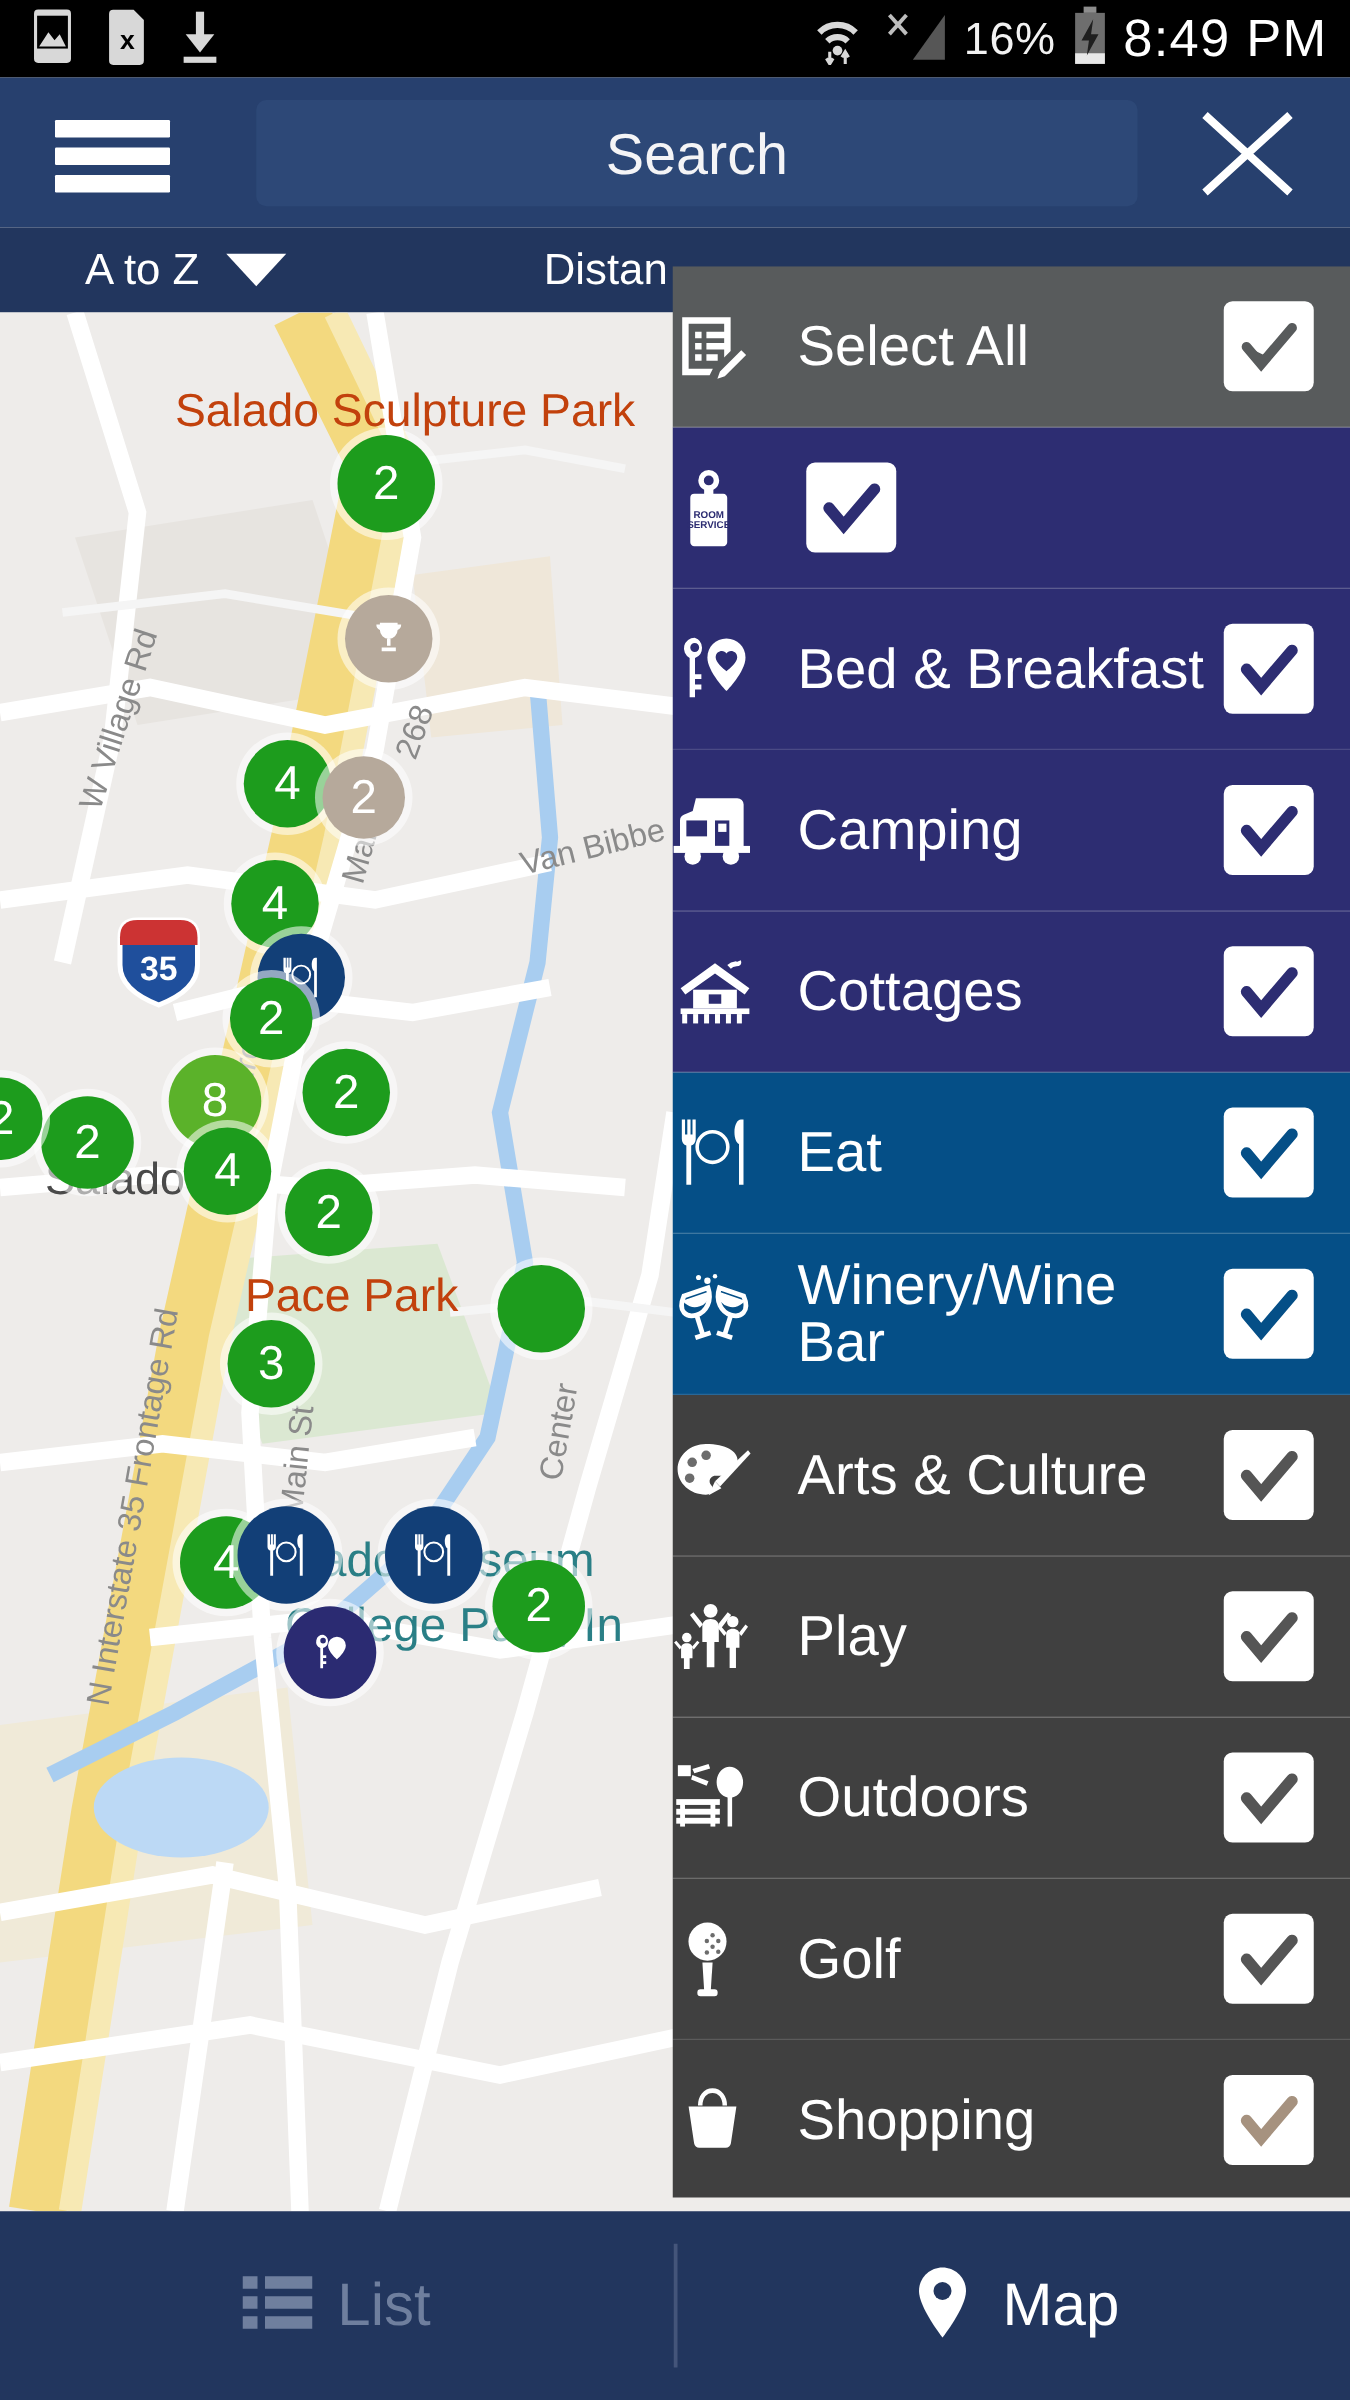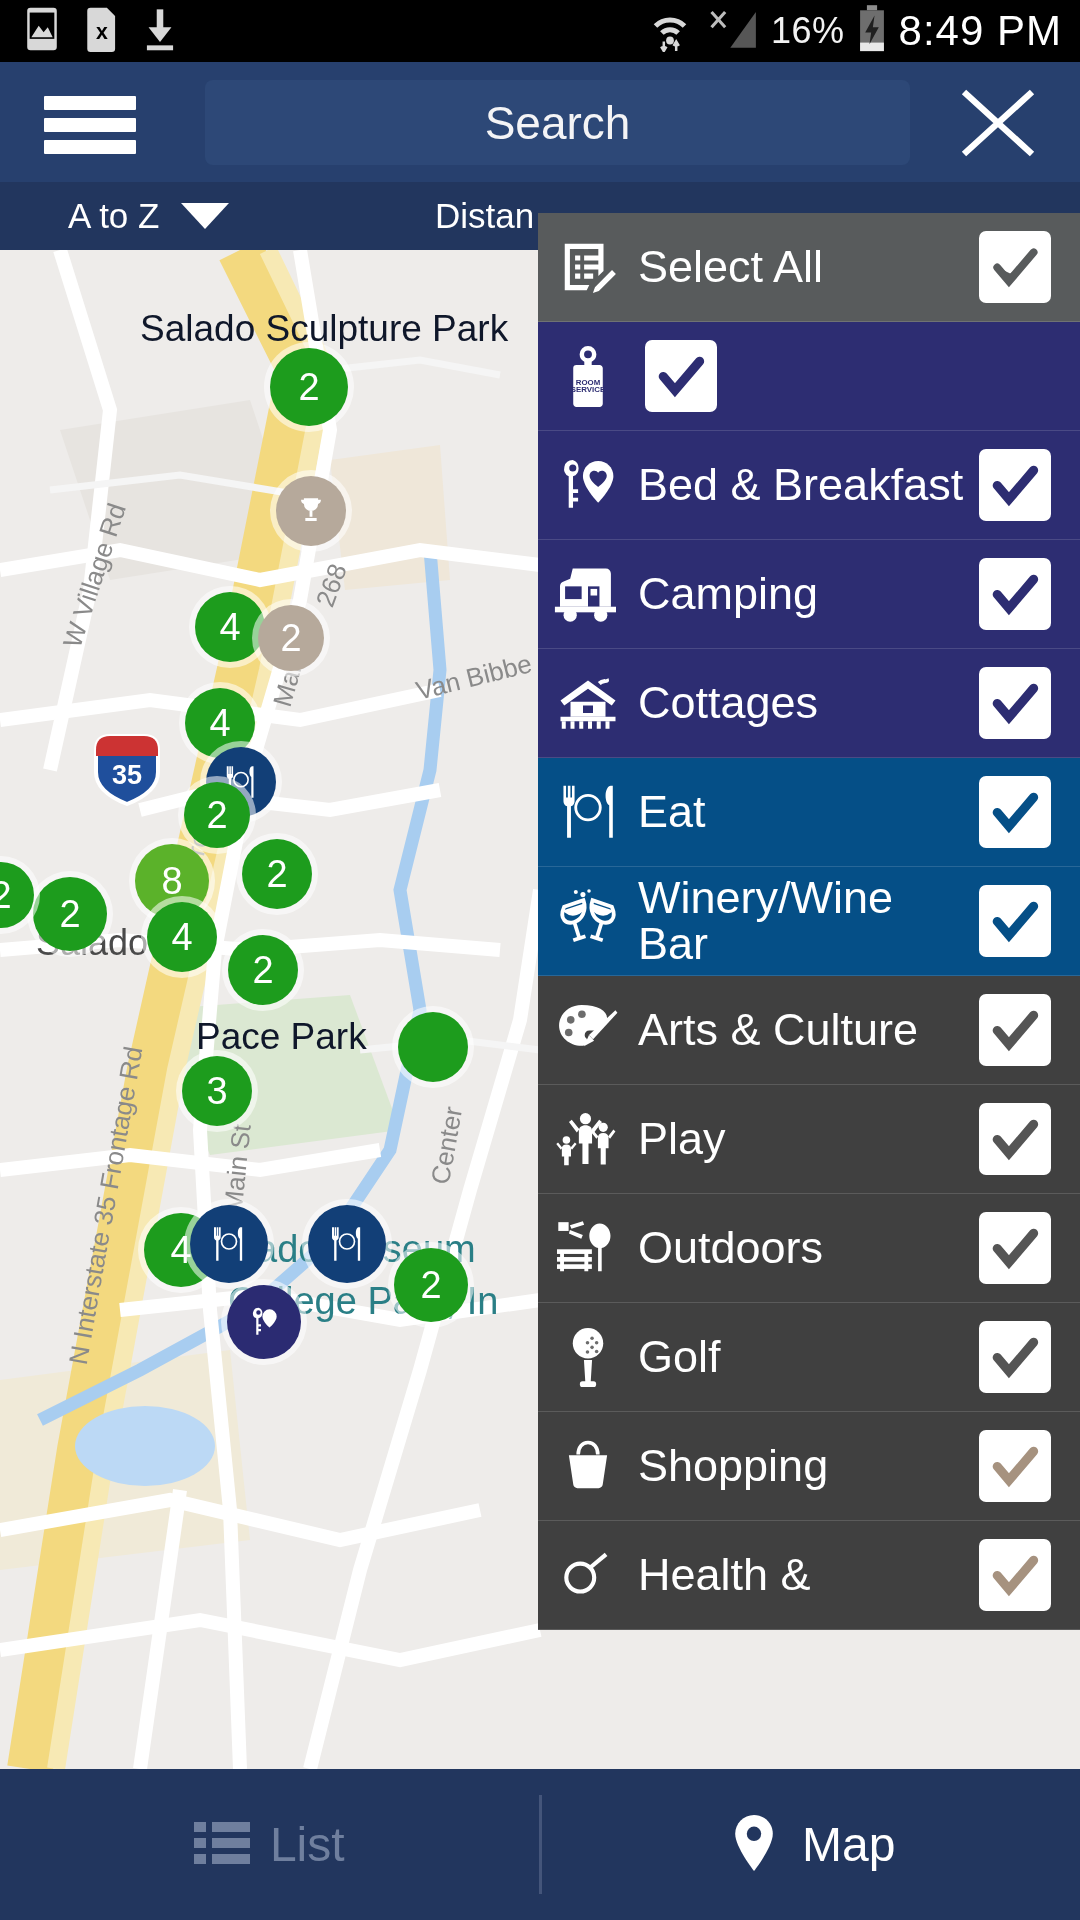--- a/index.html
+++ b/index.html
@@ -25,36 +25,36 @@
   
   .sortbar{position:absolute;top:182px;left:0;width:1080px;height:68px;background:#22365e;display:flex;align-items:center;}
   .sortitem{color:#fff;font-size:35px;display:flex;align-items:center;}
   .sort-az{margin-left:68px;}
   .caret{display:inline-block;margin-left:22px;width:0;height:0;border-left:24px solid transparent;border-right:24px solid transparent;border-top:26px solid #fff;}
   .sort-dist{position:absolute;left:435px;white-space:nowrap;}
 
   
   .map{position:absolute;top:250px;left:0;width:1080px;height:1519px;background:#eeecea;overflow:hidden;}
   .maplabel{position:absolute;white-space:nowrap;pointer-events:none;}
-  .park-label{color:#0f172a;font-size:37px;}
+  .park-label{color:#c2410c;font-size:37px;}
   .town-label{color:#4a4a4a;font-size:36px;}
   .street-label{color:#8a8a8a;font-size:26px;}
   .poi-teal{color:#2a7f86;font-size:38px;}
 
   .pin{position:absolute;display:flex;align-items:center;justify-content:center;border-radius:50%;color:#fff;font-size:38px;font-weight:400;box-shadow:0 0 0 6px rgba(255,255,255,.55);}
   .pin.green{background:#1d9c1d;}
   .pin.taupe{background:#b6a99b;}
   .pin.navy{background:#123f77;}
   .pin.purple{background:#2b2b72;}
   .pin.lime{background:#5bb22a;}
 
   
   .dropdown{position:absolute;top:213px;left:538px;width:542px;height:1545px;overflow:hidden;z-index:40;}
-  .ditem{position:relative;display:flex;align-items:center;height:109px;box-sizing:border-box;border-bottom:1px solid rgba(255,255,255,.14);}
-  .ditem .dicon{width:100px;min-width:100px;display:flex;align-items:center;justify-content:center;}
+  .ditem{position:relative;display:flex;align-items:center;height:129px;box-sizing:border-box;border-bottom:1px solid rgba(255,255,255,.14);}
+  .ditem .dicon{width:100px;min-width:100px;display:flex;align-items:center;}
   .ditem .dlabel{flex:1;color:#fff;font-size:45px;line-height:1.02;padding-right:8px;}
   .ditem .dcheck{width:86px;min-width:86px;margin-right:22px;display:flex;align-items:center;justify-content:center;}
   .cbox{width:72px;height:72px;background:#fff;border-radius:7px;display:flex;align-items:center;justify-content:center;}
   .bg-select{background:#585b5c;}
   .bg-lodging{background:#2d2d72;}
   .bg-eat{background:#054f87;}
   .bg-play{background:#404040;}
   .bg-shop{background:#404040;}
 
   

